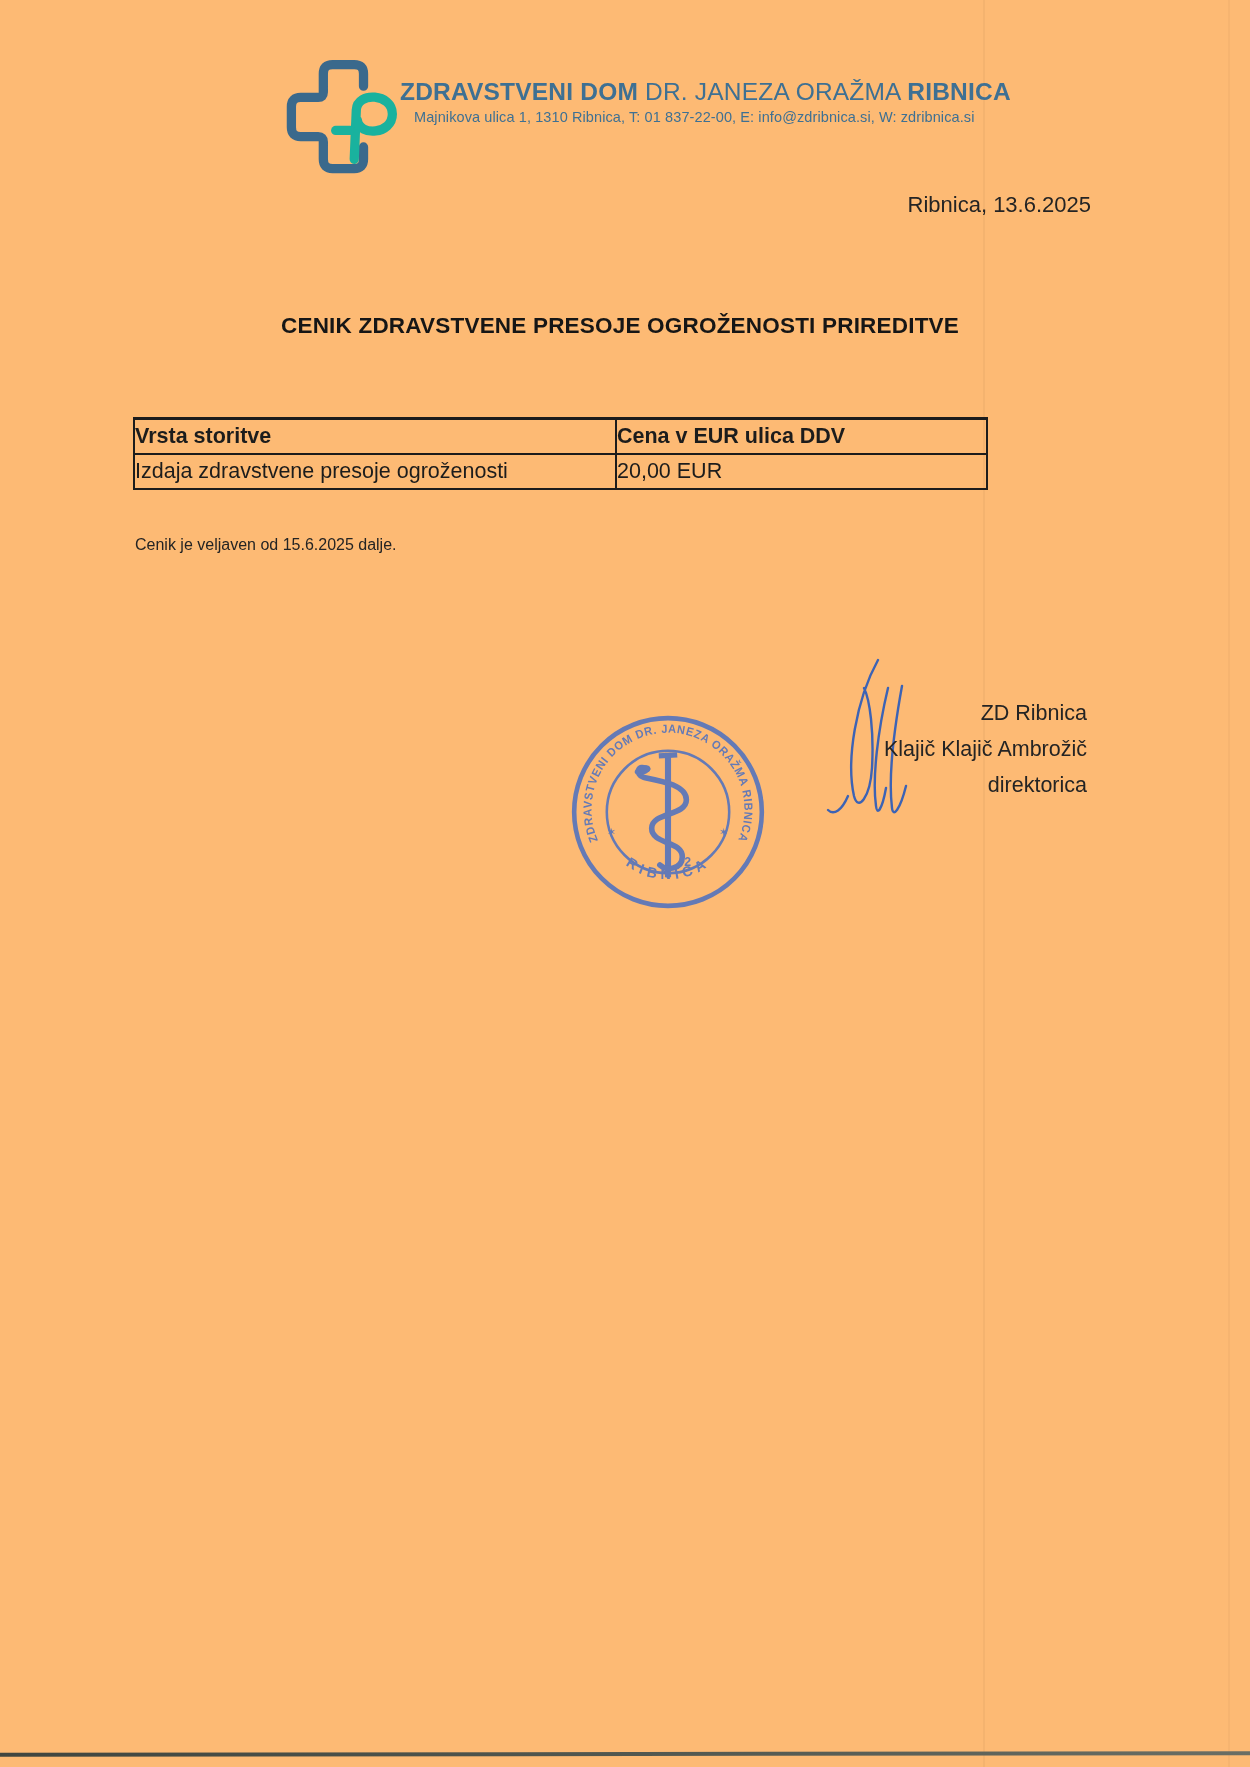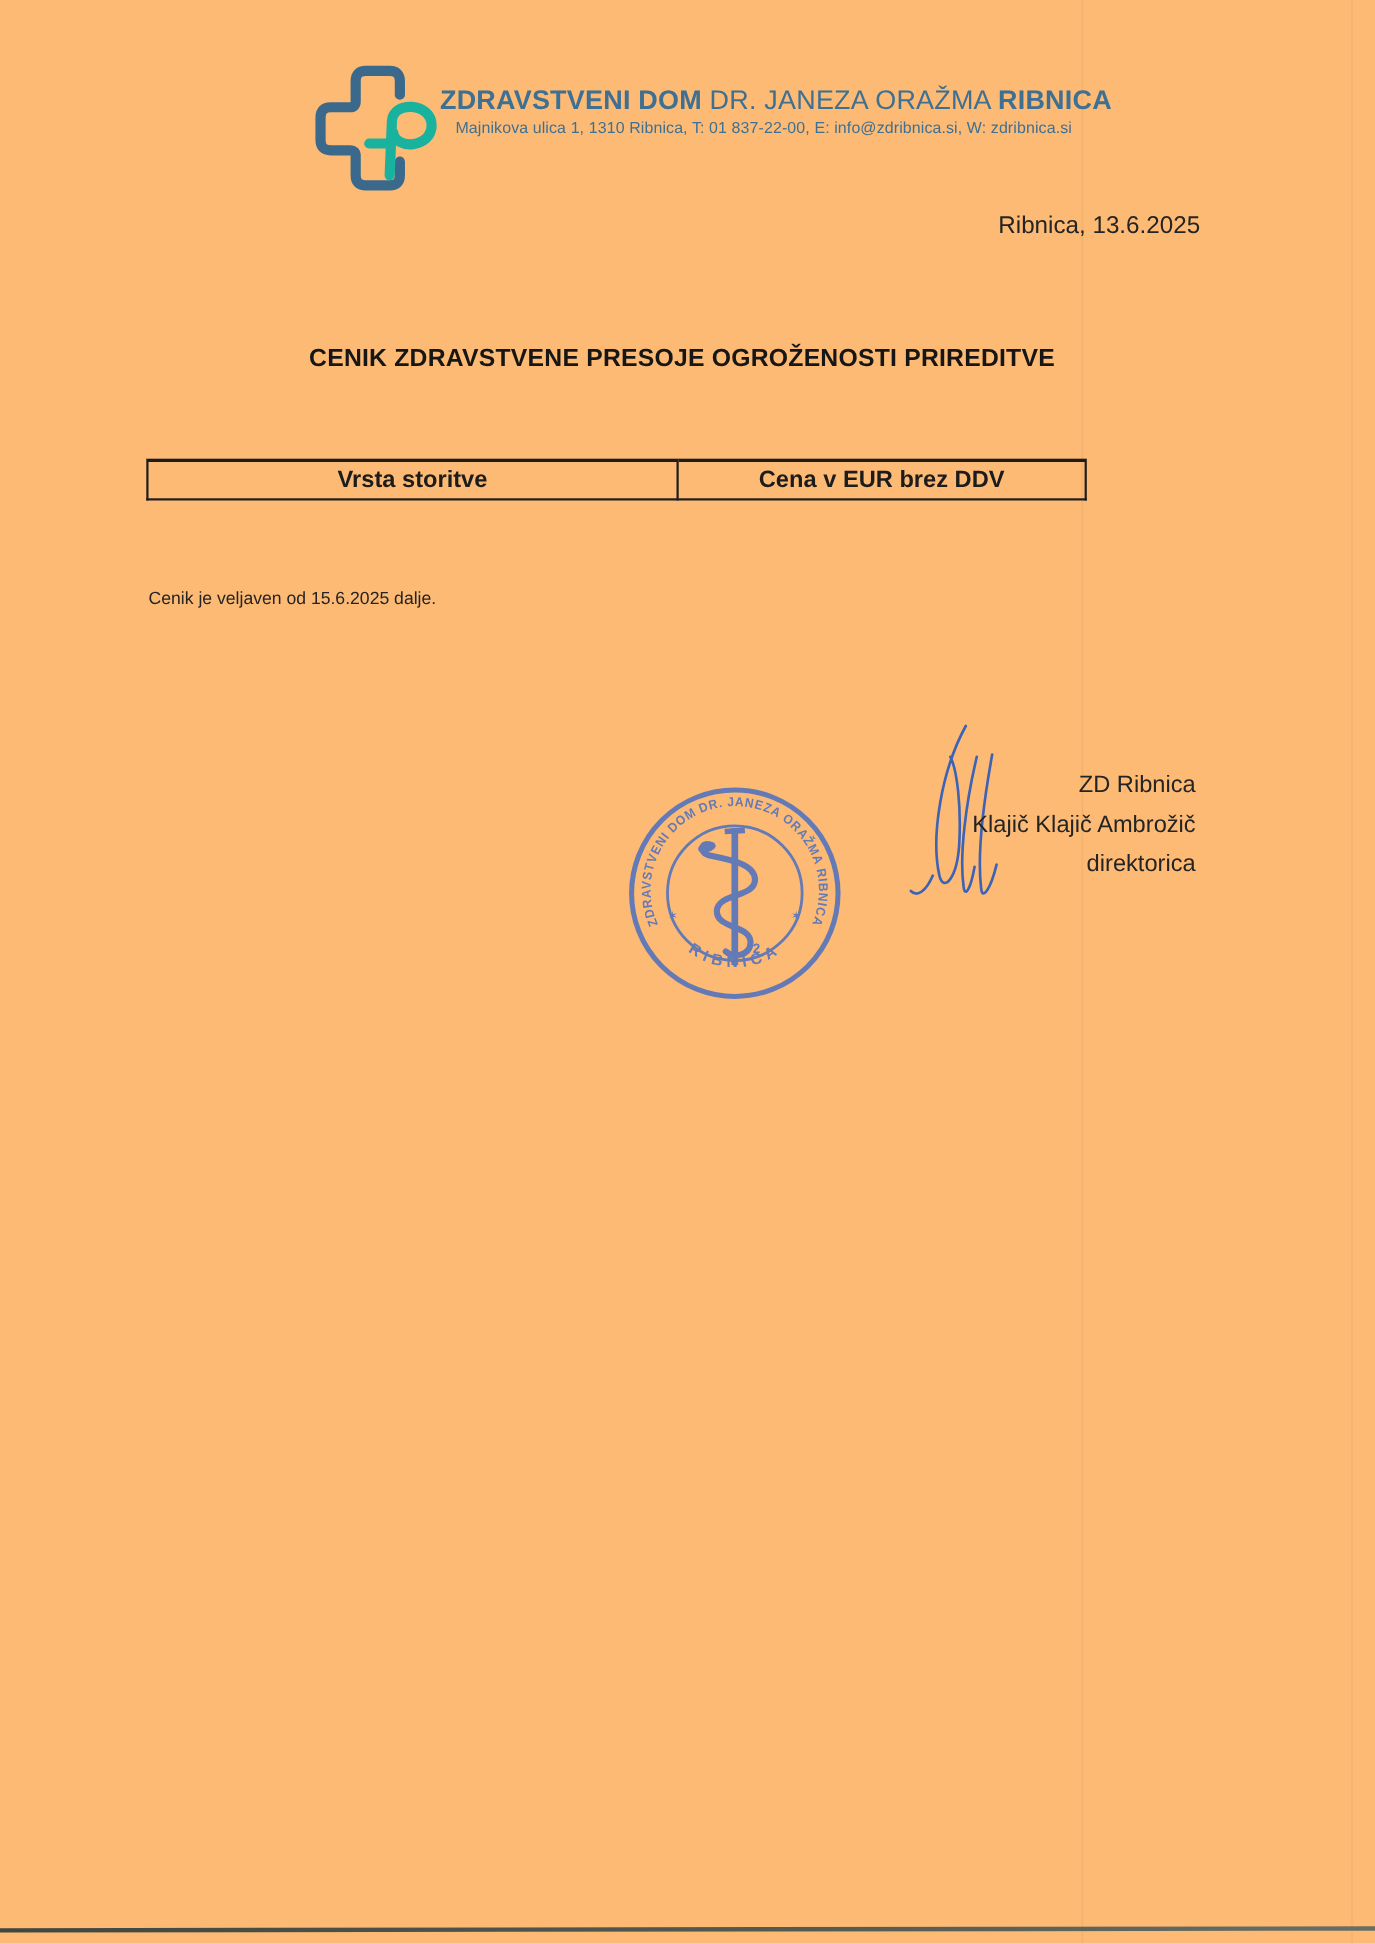--- a/index.html
+++ b/index.html
@@ -43,21 +43,21 @@
     letter-spacing:0.2px;color:#161616;
   }
 
   
   table.price{
     position:absolute;left:133px;top:417px;width:853px;
     border-collapse:collapse;table-layout:fixed;
   }
   table.price td,table.price th{
     border:2.5px solid #1c1c1c;
-    font-size:21.5px;text-align:center;padding:0;
+    font-size:21.5px;text-align:left;padding:0;
     height:33px;vertical-align:middle;color:#1c1c1c;
     font-weight:normal;
   }
   table.price th{font-weight:bold;border-top-width:3px;}
   .col-service{width:482px;}
   .col-price{width:371px;}
 
   .validity-note{
     position:absolute;left:135px;top:536px;
     font-size:16px;color:#242424;
@@ -107,21 +107,25 @@
   <div class="doc-title">CENIK ZDRAVSTVENE PRESOJE OGROŽENOSTI PRIREDITVE</div>
 
   <table class="price">
     <colgroup>
         <col class="col-service">
         <col class="col-price">
       </colgroup>
     <tbody>
         <tr>
       <th>Vrsta storitve</th>
-      <th>Cena v EUR brez DDV</th>
+      <th>Cena v EUR ulica DDV</th>
+    </tr>
+    <tr>
+      <td>Izdaja zdravstvene presoje ogroženosti</td>
+      <td>20,00 EUR</td>
     </tr>
   </tbody>
     </table>
 
   <div class="validity-note">Cenik je veljaven od 15.6.2025 dalje.</div>
 
   <svg class="stamp" viewBox="0 0 200 200" aria-hidden="true">
     <circle class="ln" cx="100" cy="100" r="92" stroke-width="4.5"></circle>
     <circle class="ln" cx="100" cy="100" r="60" stroke-width="2.5"></circle>
     <defs>

